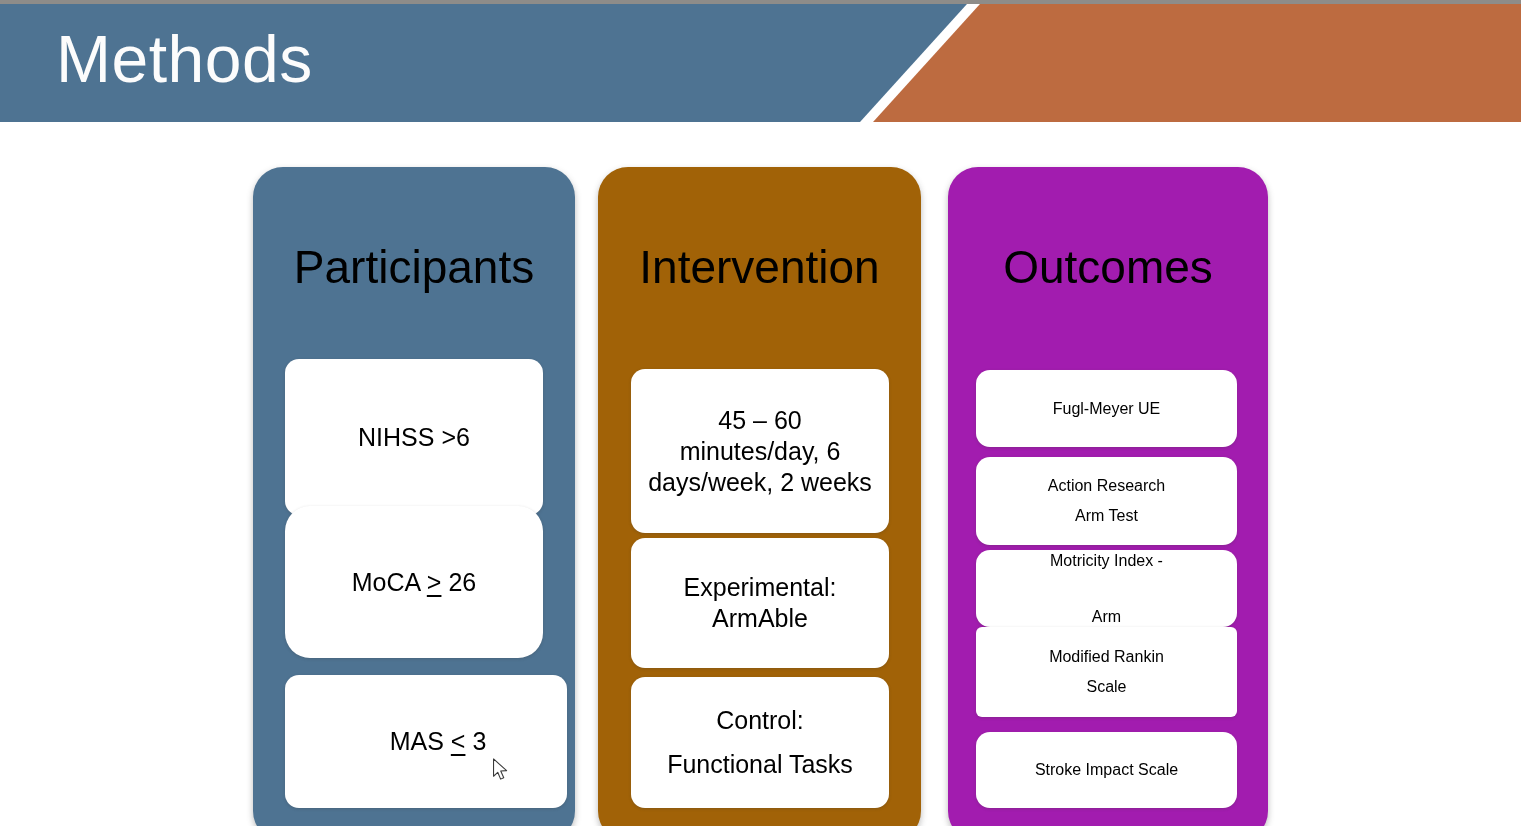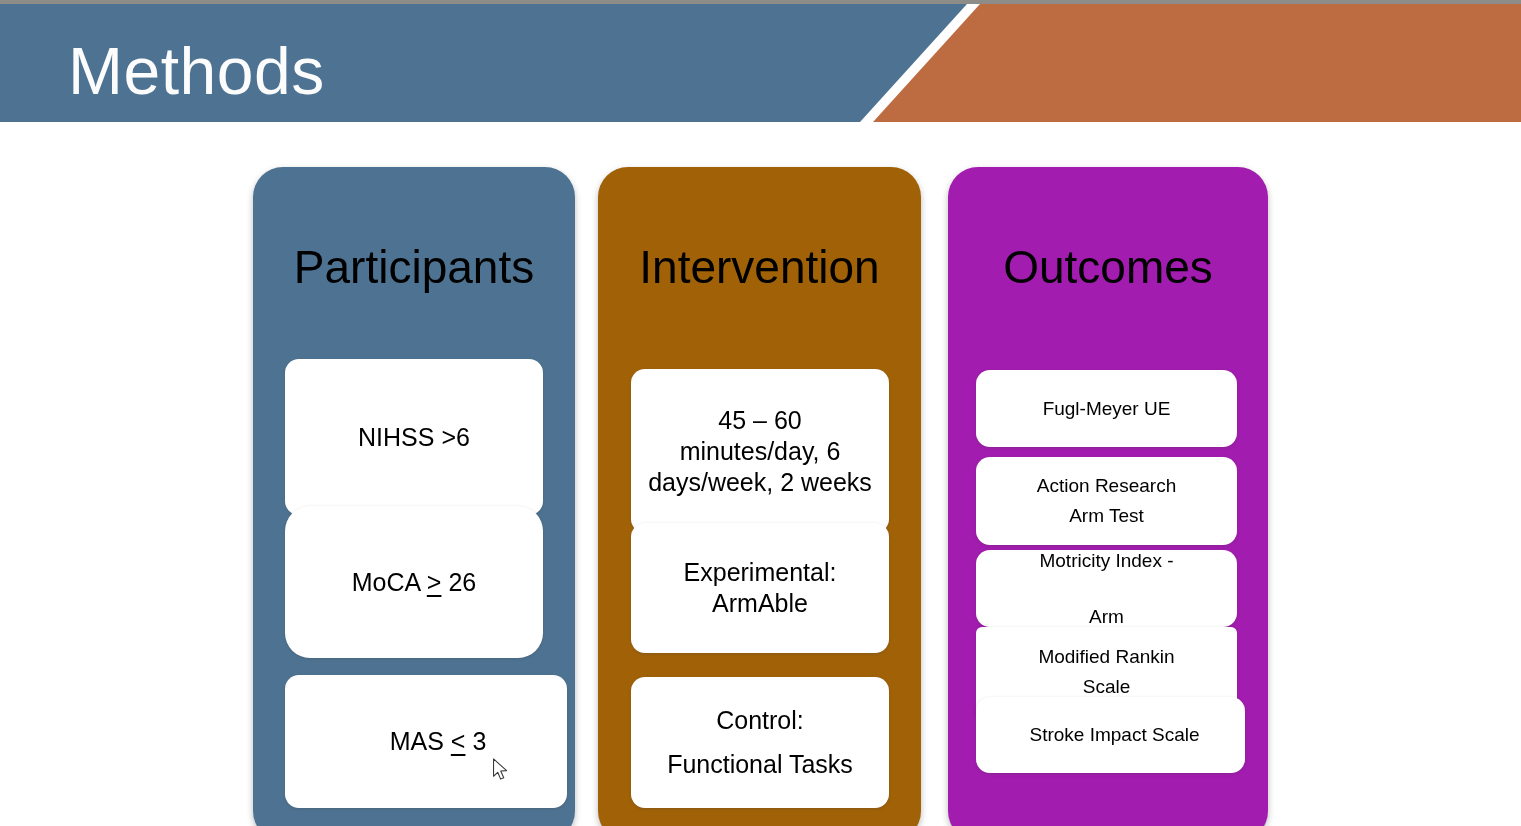--- a/index.html
+++ b/index.html
@@ -39,43 +39,43 @@
   .op-underline { text-decoration:underline; text-underline-offset:4px; }
   .line2-gap { margin-top:13px; }
   
   .p-card { left:32px; width:258px; }
   .p1 { top:192px; height:156px;text-align:center; }
   .p2 { top:339px; height:152px;border-radius:25px; }
   .p3 { top:508px; height:133px;padding-left:24px; }
   
   .i-card { left:33px; width:258px; }
   .i1 { top:202px; height:164px; }
-  .i2 { top:356px; height:130px; }
+  .i2 { top:371px; height:130px; }
   .i3 { top:510px; height:131px; }
   
-  .o-card { left:28px; width:261px; font-size:19px; line-height:30px; }
+  .o-card { left:28px; width:261px; font-size:16px; line-height:30px; }
   .o1 { top:203px; height:77px; }
   .o2 { top:290px; height:88px; }
   .o3 { top:383px; height:77px;gap:26px; }
   .o4 { top:460px; height:90px;border-radius:6px; }
-  .o5 { top:530px; height:76px;padding-left:8px; }
+  .o5 { top:565px; height:76px; }
   .cursor { position:absolute; left:492px; top:758px; width:17px; height:24px; z-index:5; }
 </style>
 </head>
 <body>
 
 <div class="slide">
 
   <div class="topstrip"></div>
 
   <div class="header">
     <div class="header-blue"></div>
     <div class="header-orange"></div>
   </div>
-  <h1 class="slide-title" style="margin:12px; font-weight:normal;">Methods</h1>
+  <h1 class="slide-title" style="margin:0; font-weight:normal;">Methods</h1>
 
   <div class="col col-participants">
     <div class="col-header">Participants</div>
     <div class="card p-card p1">
       <div><span>NIHSS &gt;6</span></div>
     </div>
     <div class="card p-card p2">
       <div>
         <span>MoCA </span><span class="op-underline">&gt;</span><span> 26</span>
       </div>

